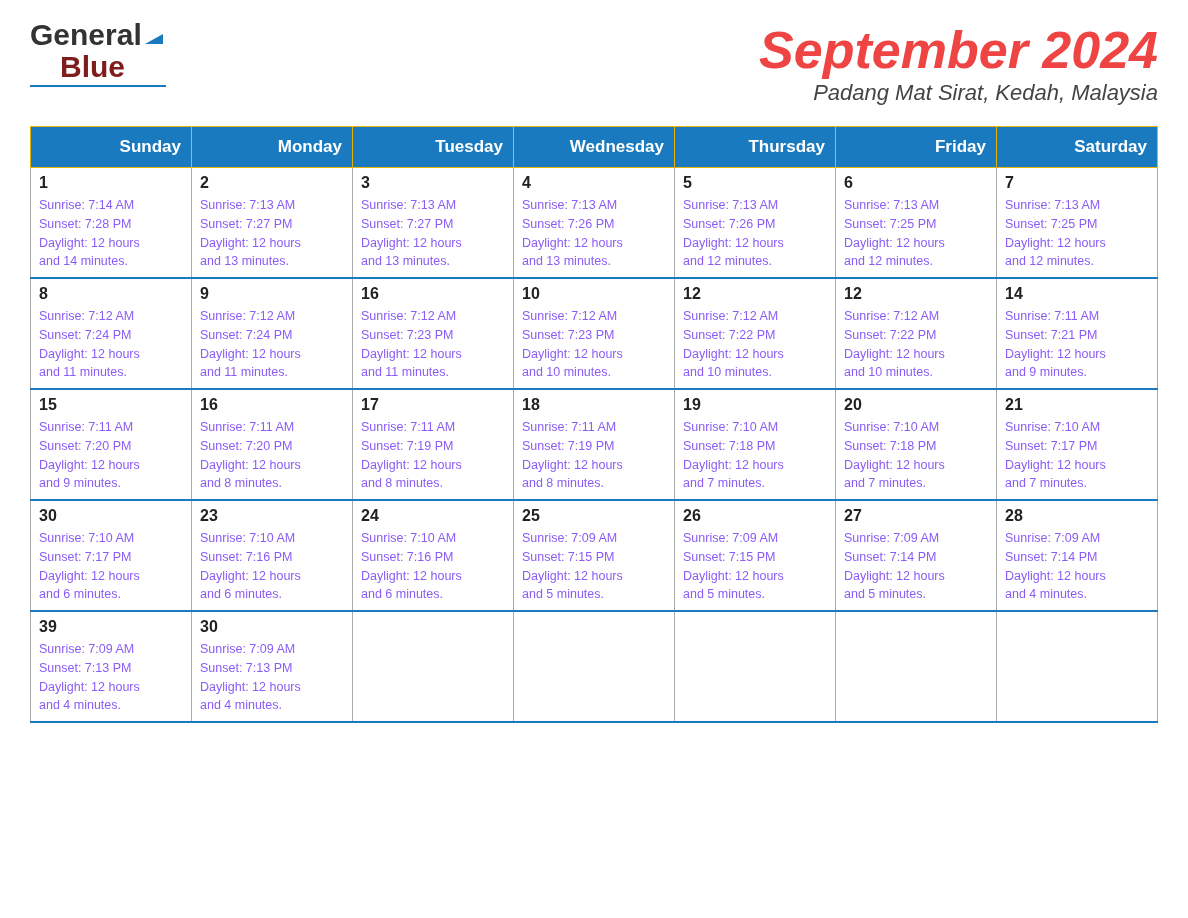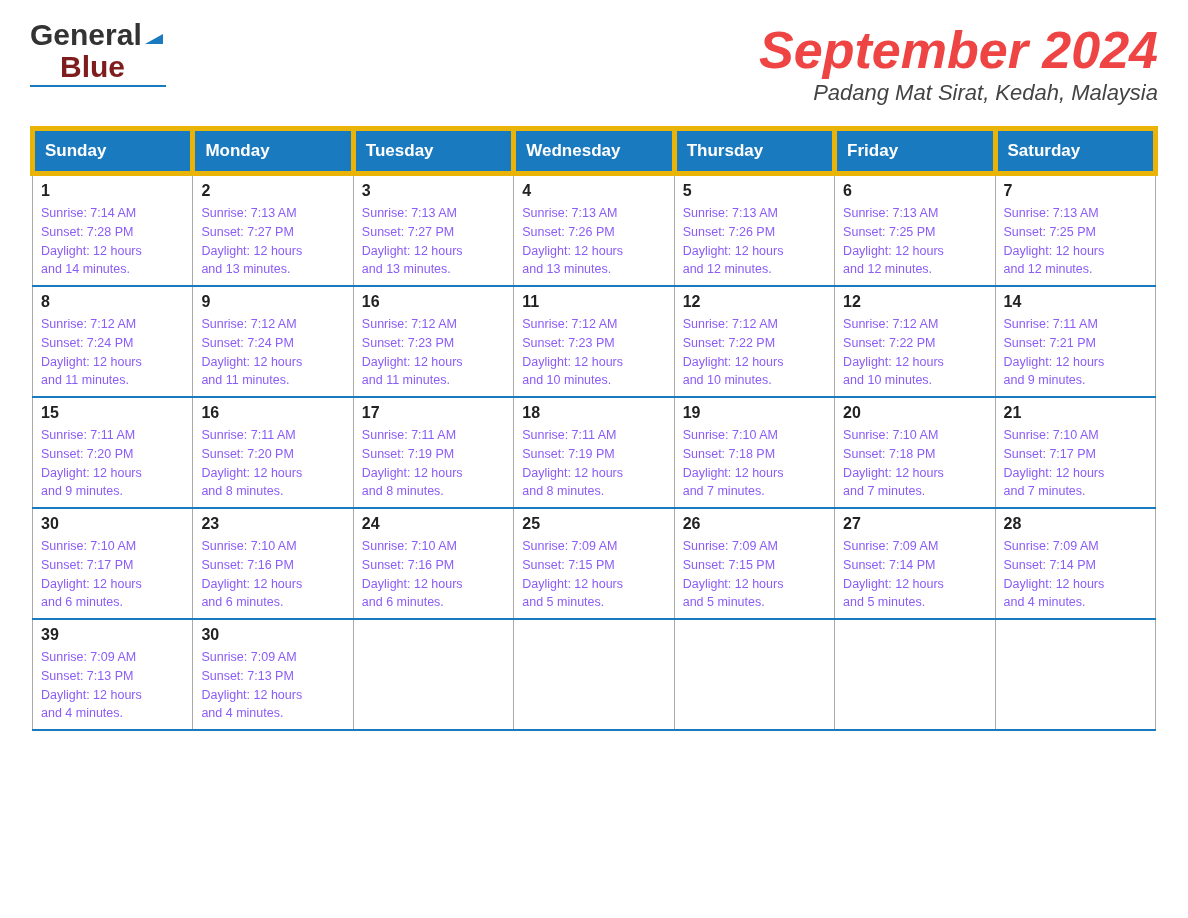--- a/index.html
+++ b/index.html
@@ -35,22 +35,22 @@
     table {
       width: 100%;
       border-collapse: collapse;
     }
     thead tr th {
       background: #1a7abf;
       color: #fff;
       font-size: 17px;
       font-weight: bold;
       padding: 10px 10px;
-      text-align: left;
-      border: 5px solid #eab308;
+      text-align: right;
+      border: 1px solid #eab308;
     }
     tbody tr td {
       border: 1px solid #aaa;
       vertical-align: top;
       padding: 6px 8px;
       width: calc(100% / 7);
       font-size: 13px;
       color: #333;
       min-height: 90px;
     }
@@ -171,21 +171,21 @@
         </td>
         <td>
           <div class="day-num">9</div>
           <div class="day-info">Sunrise: 7:12 AM<br>Sunset: 7:24 PM<br>Daylight: 12 hours<br>and 11 minutes.</div>
         </td>
         <td>
           <div class="day-num">16</div>
           <div class="day-info">Sunrise: 7:12 AM<br>Sunset: 7:23 PM<br>Daylight: 12 hours<br>and 11 minutes.</div>
         </td>
         <td>
-          <div class="day-num">11</div>
+          <div class="day-num">10</div>
           <div class="day-info">Sunrise: 7:12 AM<br>Sunset: 7:23 PM<br>Daylight: 12 hours<br>and 10 minutes.</div>
         </td>
         <td>
           <div class="day-num">12</div>
           <div class="day-info">Sunrise: 7:12 AM<br>Sunset: 7:22 PM<br>Daylight: 12 hours<br>and 10 minutes.</div>
         </td>
         <td>
           <div class="day-num">12</div>
           <div class="day-info">Sunrise: 7:12 AM<br>Sunset: 7:22 PM<br>Daylight: 12 hours<br>and 10 minutes.</div>
         </td>

